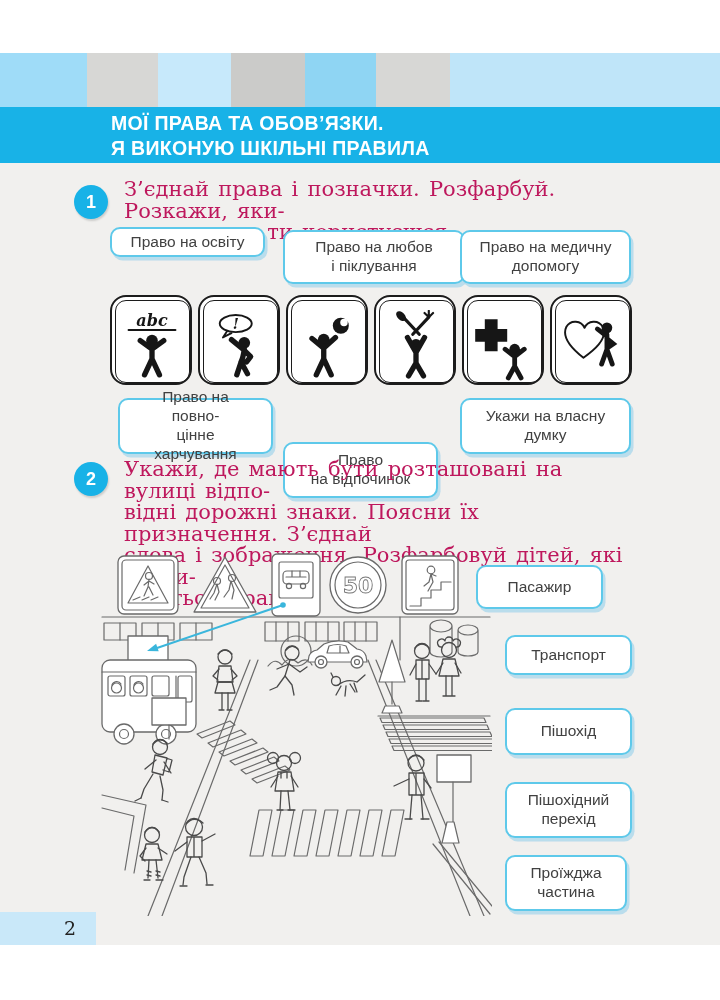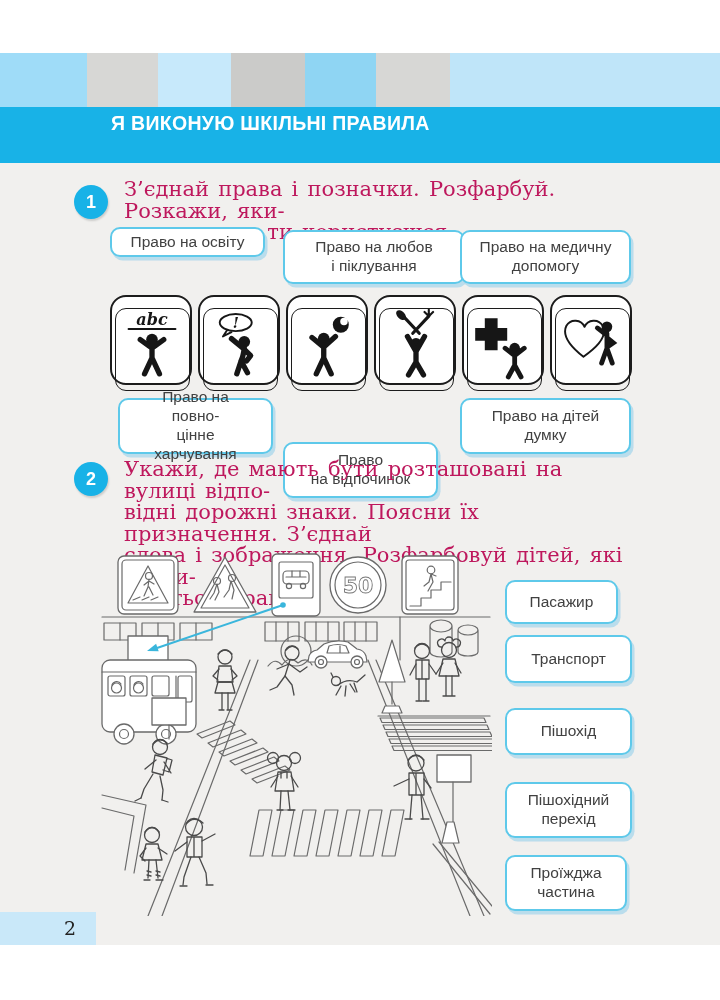--- a/index.html
+++ b/index.html
@@ -18,21 +18,21 @@
              line-height:21.5px;color:#be185d;white-space:pre-line;word-spacing:2.5px;
              width:516px;left:124px;}
   .chip{position:absolute;background:#fff;border:2px solid #5ec9ea;border-radius:10px;
         box-shadow:2.5px 3.5px 0 rgba(150,208,235,.6);display:flex;align-items:center;
         justify-content:center;text-align:center;white-space:pre-line;color:#414141;
         font-size:15.5px;line-height:1.22;box-sizing:border-box;padding:2px 17px;}
   .picto-row{position:absolute;left:110px;top:132px;display:flex;gap:6px;}
   .pbox{width:82px;height:90px;border:2.2px solid #1c1c1c;border-radius:16px;background:#fff;
         padding:2.5px;box-sizing:border-box;}
   .pbox-inner{width:100%;height:100%;border:1.4px solid #1c1c1c;border-radius:11px;
-        display:flex;align-items:flex-start;justify-content:center;margin-top:8px;}
+        display:flex;align-items:flex-end;justify-content:center;}
   .pg{stroke:#161616;stroke-width:5;stroke-linecap:round;stroke-linejoin:round;fill:none;}
   .pg circle{fill:#161616;stroke:none;}
   .pthin{stroke:#161616;stroke-width:1.8;fill:none;stroke-linecap:round;stroke-linejoin:round;}
   .ptxt{font-family:"DejaVu Serif",serif;font-weight:bold;font-style:italic;fill:#161616;}
   .scene{position:absolute;left:100px;top:385px;}
   .ln{stroke:#6a6a6a;stroke-width:1.2;fill:none;stroke-linecap:round;stroke-linejoin:round;}
   .fw{stroke:#6a6a6a;stroke-width:1.3;fill:#ffffff;stroke-linejoin:round;}
   .pp{stroke:#4a4a4a;stroke-width:1.3;fill:none;stroke-linecap:round;stroke-linejoin:round;}
   .pagenum{position:absolute;left:0;top:912px;width:96px;height:33px;background:#c9e8f9;
            font-family:"DejaVu Serif",serif;font-size:19px;color:#222;line-height:33px;
@@ -47,20 +47,21 @@
     <div style="width:87px;background:#9fdcf8;"></div>
     <div style="width:71px;background:#d7d7d5;"></div>
     <div style="width:73px;background:#c7e9fb;"></div>
     <div style="width:74px;background:#cbcbc9;"></div>
     <div style="width:71px;background:#8fd5f3;"></div>
     <div style="width:74px;background:#d7d7d5;"></div>
     <div style="width:270px;background:#bfe5f9;"></div>
   </div>
 
   <div class="hdr">
+    <div>МОЇ ПРАВА ТА ОБОВ’ЯЗКИ.</div>
     <div>Я ВИКОНУЮ ШКІЛЬНІ ПРАВИЛА</div>
   </div>
 
   <div class="content">
 
     <div class="badge" style="left:74px;top:22px;">1</div>
     <div class="task-text" style="top:16px;">З’єднай права і позначки. Розфарбуй. Розкажи, яки-
 ми правами ти користуєшся.</div>
 
     <div class="chip" style="left:110px;top:64px;width:155px;height:30px;">Право на освіту</div>
@@ -143,21 +144,21 @@
               </g>
         </svg>
           </div>
         </div>
     </div>
 
     <div class="chip" style="left:110px;top:235px;width:155px;height:56px;margin-left:8px;">Право на повно-
 цінне харчування</div>
     <div class="chip" style="left:283px;top:235px;width:155px;height:56px;margin-top:44px;">Право
 на відпочинок</div>
-    <div class="chip" style="left:460px;top:235px;width:171px;height:56px;">Право на дітей
+    <div class="chip" style="left:460px;top:235px;width:171px;height:56px;">Укажи на власну
 думку</div>
 
     <div class="badge" style="left:74px;top:299px;">2</div>
     <div class="task-text" style="top:296px;">Укажи, де мають бути розташовані на вулиці відпо-
 відні дорожні знаки. Поясни їх призначення. З’єднай
 слова і зображення. Розфарбовуй дітей, які дотри-
 муються правил.</div>
 
     <svg class="scene" width="392" height="368" viewBox="0 0 392 368">
 
@@ -373,22 +374,22 @@
       </g>
       <path class="ln" d="M333,296 L390,366 M339,294 L392,358"></path>
 
       <g>
         <circle cx="183" cy="57" r="2.8" fill="#3ab6dc"></circle>
         <path d="M183,57 L57,100" stroke="#3ab6dc" stroke-width="2" fill="none"></path>
         <polygon points="47,103 58.7,103.3 56.1,95.7" fill="#3ab6dc"></polygon>
       </g>
     </svg>
 
-    <div class="chip" style="left:505px;top:402px;width:113px;height:44px;margin-top:15px;">Пасажир</div>
-    <div class="chip" style="left:505px;top:472px;width:127px;height:48px;">Транспорт</div>
+    <div class="chip" style="left:476px;top:402px;width:127px;height:44px;">Пасажир</div>
+    <div class="chip" style="left:505px;top:472px;width:127px;height:40px;">Транспорт</div>
     <div class="chip" style="left:505px;top:619px;width:127px;height:56px;">Пішохідний
 перехід</div>
     <div class="chip" style="left:505px;top:545px;width:127px;height:47px;">Пішохід</div>
     <div class="chip" style="left:505px;top:692px;width:122px;height:56px;">Проїжджа
 частина</div>
   </div>
 
   <div class="pagenum">
     <span>2</span>
   </div>

